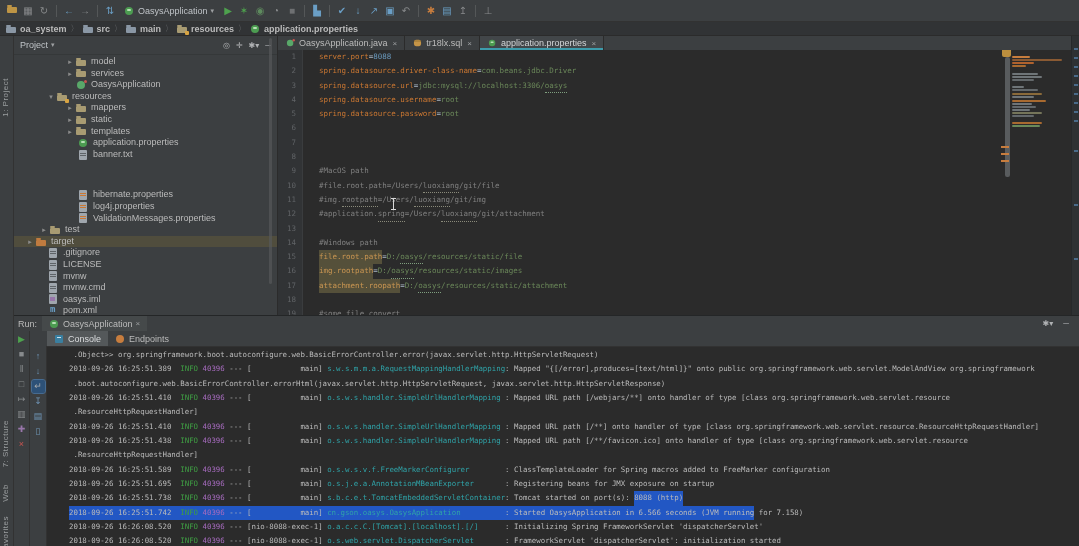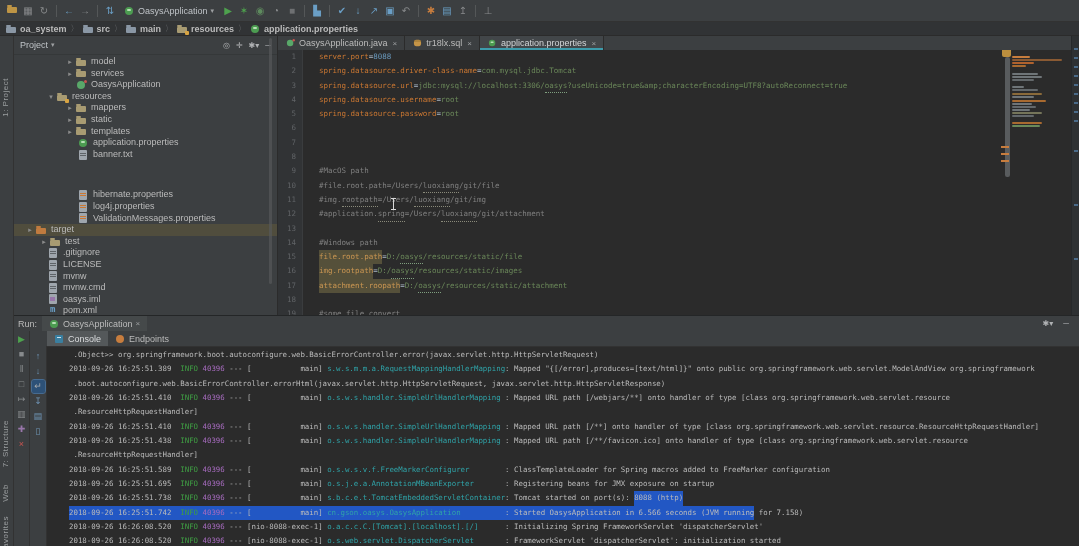--- a/index.html
+++ b/index.html
@@ -250,29 +250,29 @@
         <div class="trow" style="padding-left: 52px;">
           <span class="arr"></span>
           <span class="ico props"></span>
           <span class="lbl">log4j.properties</span>
         </div>
         <div class="trow" style="padding-left: 52px;">
           <span class="arr"></span>
           <span class="ico props"></span>
           <span class="lbl">ValidationMessages.properties</span>
         </div>
+        <div class="trow" style="padding-left: 24px;">
+          <span class="arr">▸</span>
+          <span class="ico folder"></span>
+          <span class="lbl">test</span>
+        </div>
         <div class="trow ctx" style="padding-left: 10px;">
           <span class="arr">▸</span>
           <span class="ico folder" style="--fc: #c07b3f;"></span>
           <span class="lbl">target</span>
-        </div>
-        <div class="trow" style="padding-left: 24px;">
-          <span class="arr">▸</span>
-          <span class="ico folder"></span>
-          <span class="lbl">test</span>
         </div>
         <div class="trow" style="padding-left: 22px;">
           <span class="arr"></span>
           <span class="ico text"></span>
           <span class="lbl">.gitignore</span>
         </div>
         <div class="trow" style="padding-left: 22px;">
           <span class="arr"></span>
           <span class="ico text"></span>
           <span class="lbl">LICENSE</span>
@@ -326,22 +326,22 @@
         <span class="ico spring"></span>
         <span>application.properties</span>
         <span class="x">×</span>
       </span>
     </div>
 
   <div id="editor">
     <div id="gutterbg"></div>
     <div id="ed-lines">
         <div class="ed-row mono"><span class="num mono">1</span><span class="ind"></span><span class="k">server.port</span><span class="eq">=</span><span class="n">8088</span></div>
-        <div class="ed-row mono"><span class="num mono">2</span><span class="ind"></span><span class="k">spring.datasource.driver-class-name</span><span class="eq">=</span><span class="v">com.mysql.jdbc.Tomcat</span></div>
-        <div class="ed-row mono"><span class="num mono">3</span><span class="ind"></span><span class="k">spring.datasource.url</span><span class="eq">=</span><span class="v">jdbc:mysql://localhost:3306/</span><span class="vt">oasys</span><span class="v">?useUnicode=true&amp;amp;characterEncoding=UTF8?autoReconnect=true</span></div>
+        <div class="ed-row mono"><span class="num mono">2</span><span class="ind"></span><span class="k">spring.datasource.driver-class-name</span><span class="eq">=</span><span class="v">com.beans.jdbc.Driver</span></div>
+        <div class="ed-row mono"><span class="num mono">3</span><span class="ind"></span><span class="k">spring.datasource.url</span><span class="eq">=</span><span class="v">jdbc:mysql://localhost:3306/</span><span class="vt">oasys</span></div>
         <div class="ed-row mono"><span class="num mono">4</span><span class="ind"></span><span class="k">spring.datasource.username</span><span class="eq">=</span><span class="v">root</span></div>
         <div class="ed-row mono"><span class="num mono">5</span><span class="ind"></span><span class="k">spring.datasource.password</span><span class="eq">=</span><span class="v">root</span></div>
         <div class="ed-row mono"><span class="num mono">6</span><span class="ind"></span></div>
         <div class="ed-row mono"><span class="num mono">7</span><span class="ind"></span></div>
         <div class="ed-row mono"><span class="num mono">8</span><span class="ind"></span></div>
         <div class="ed-row mono"><span class="num mono">9</span><span class="ind"></span><span class="c">#MacOS path</span></div>
         <div class="ed-row mono"><span class="num mono">10</span><span class="ind"></span><span class="c">#file.root.path=/Users/</span><span class="ct">luoxiang</span><span class="c">/git/file</span></div>
         <div class="ed-row mono"><span class="num mono">11</span><span class="ind"></span><span class="c">#img.</span><span class="ct">rootpath</span><span class="c">=/Users/</span><span class="ct">luoxiang</span><span class="c">/git/img</span></div>
         <div class="ed-row mono"><span class="num mono">12</span><span class="ind"></span><span class="c">#application.</span><span class="ct">spring</span><span class="c">=/Users/</span><span class="ct">luoxiang</span><span class="c">/git/attachment</span></div>
         <div class="ed-row mono"><span class="num mono">13</span><span class="ind"></span></div>

